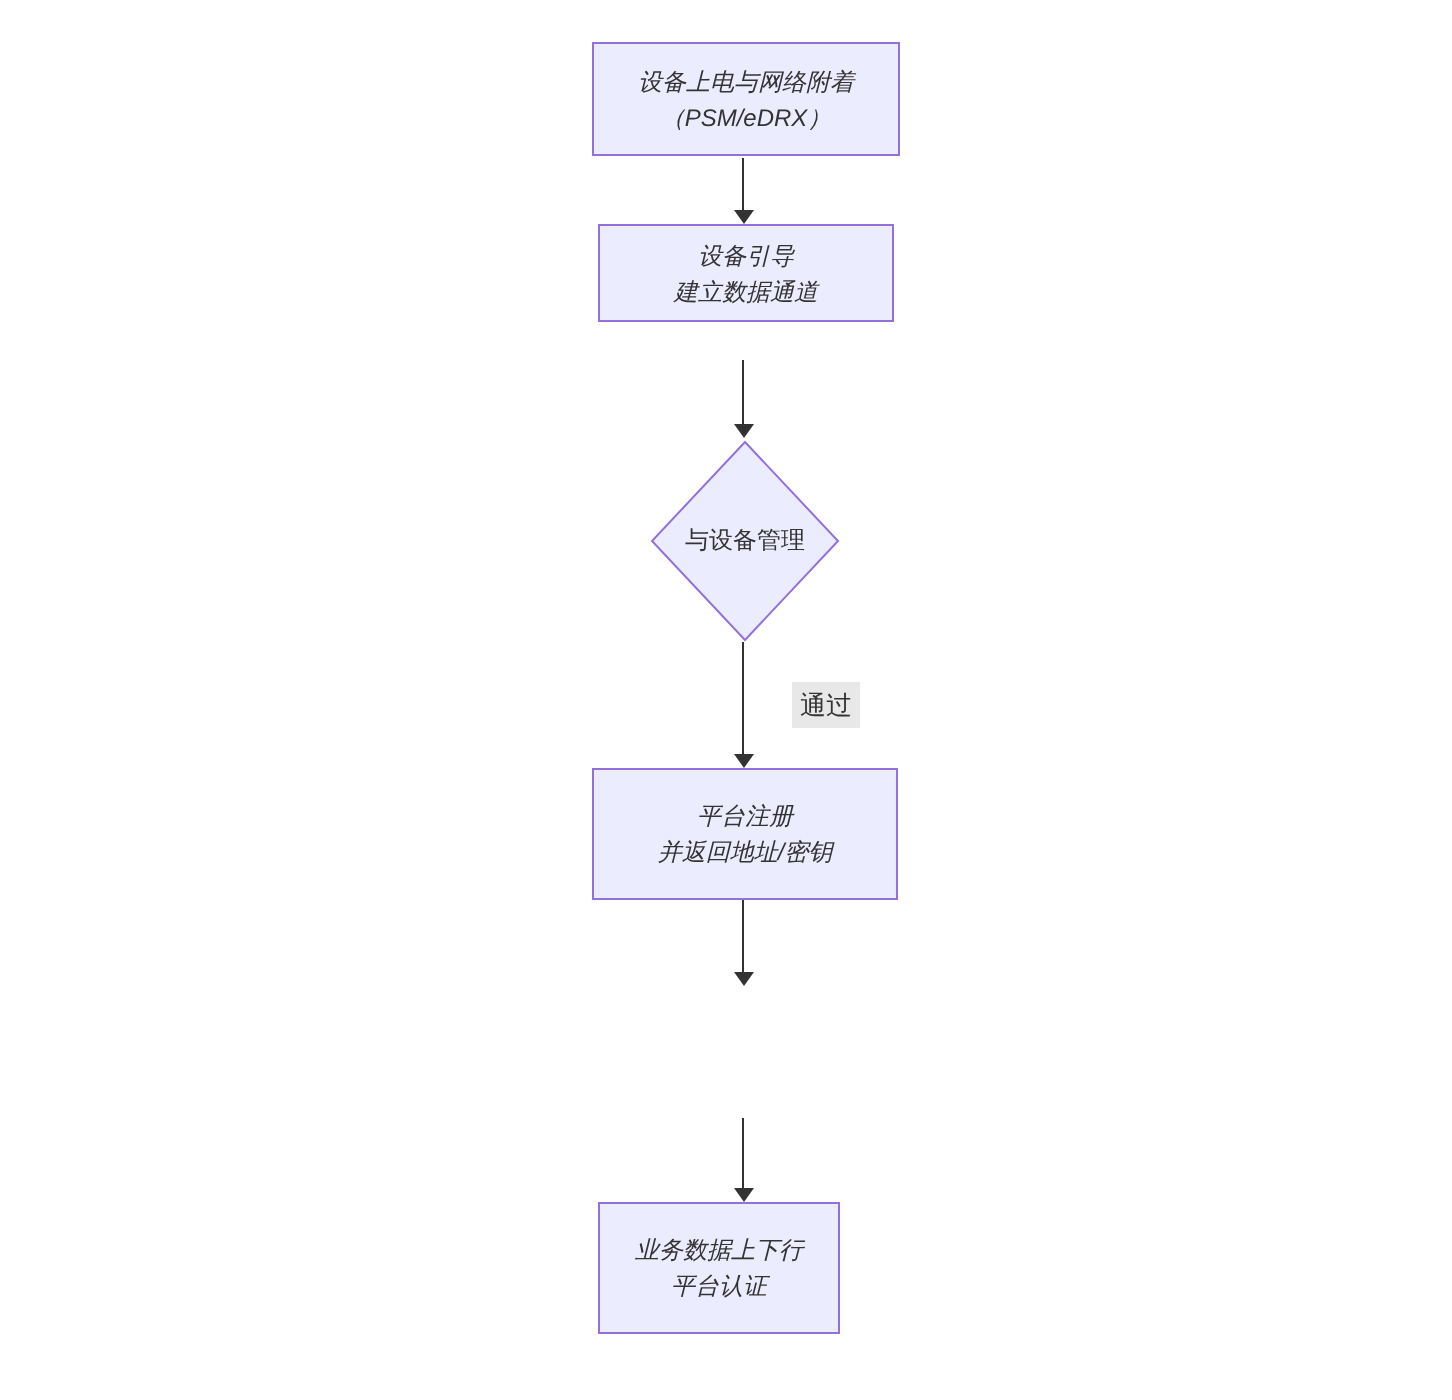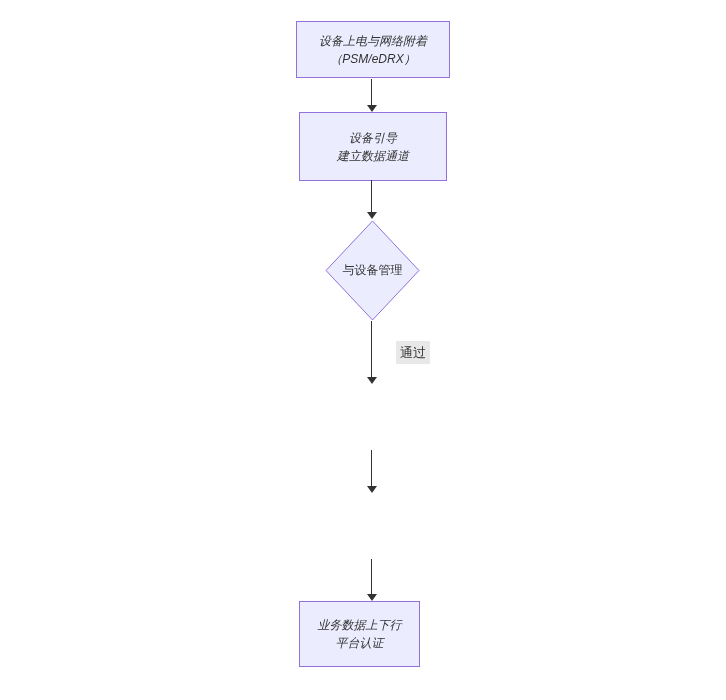--- a/index.html
+++ b/index.html
@@ -24,21 +24,21 @@
     font-size: 12px;
     line-height: 18px;
     text-align: center;
     display: flex;
     flex-direction: column;
     align-items: center;
     justify-content: center;
     font-style: italic;
   }
   .n-start     { left: 296px; top: 21px;  width: 154px; height: 57px; }
-  .n-bootstrap { left: 299px; top: 112px; width: 148px; height: 69px; }
+  .n-bootstrap { left: 299px; top: 112px; width: 148px; height: 49px; }
   .n-register  { left: 296px; top: 384px; width: 153px; height: 66px; }
   .n-channel   { left: 297px; top: 493px; width: 151px; height: 66px; }
   .n-business  { left: 299px; top: 601px; width: 121px; height: 66px; }
 
   .diamond-box {
     position: absolute;
     left: 325px; top: 220px;
     width: 95px; height: 101px;
   }
   .diamond-box svg { display: block; }
@@ -117,20 +117,24 @@
     <svg width="95" height="101" viewBox="0 0 95 101">
       <polygon points="47.5,1 94,50.5 47.5,100 1,50.5" style="fill: var(--node-fill, #ECECFF); stroke: var(--node-border, #9370DB); stroke-width: 1;"></polygon>
     </svg>
     <div class="diamond-label">与设备管理</div>
   </div>
 
   <div class="edge-line e2"></div>
   <div class="arrowhead h2"></div>
   <div class="edge-label">通过</div>
 
+  <div class="node n-register">
+    <div>平台注册</div>
+    <div>并返回地址/密钥</div>
+  </div>
 
   <div class="edge-line e3"></div>
   <div class="arrowhead h3"></div>
 
 
   <div class="edge-line e4"></div>
   <div class="arrowhead h4"></div>
 
   <div class="node n-business">
     <div>业务数据上下行</div>

